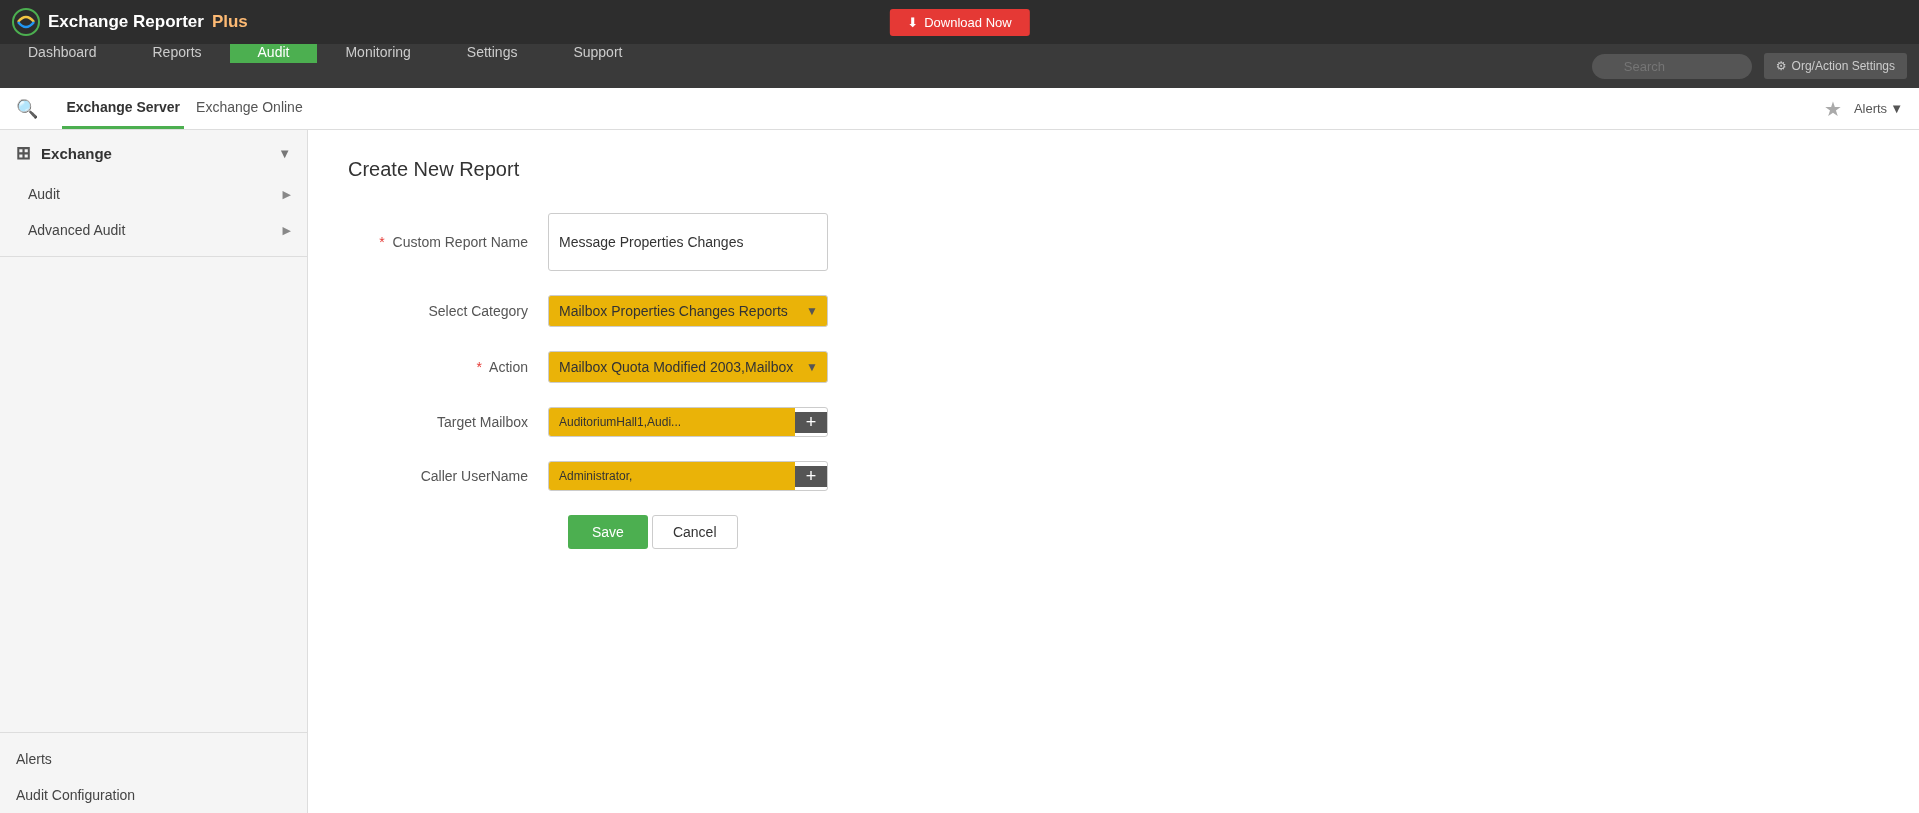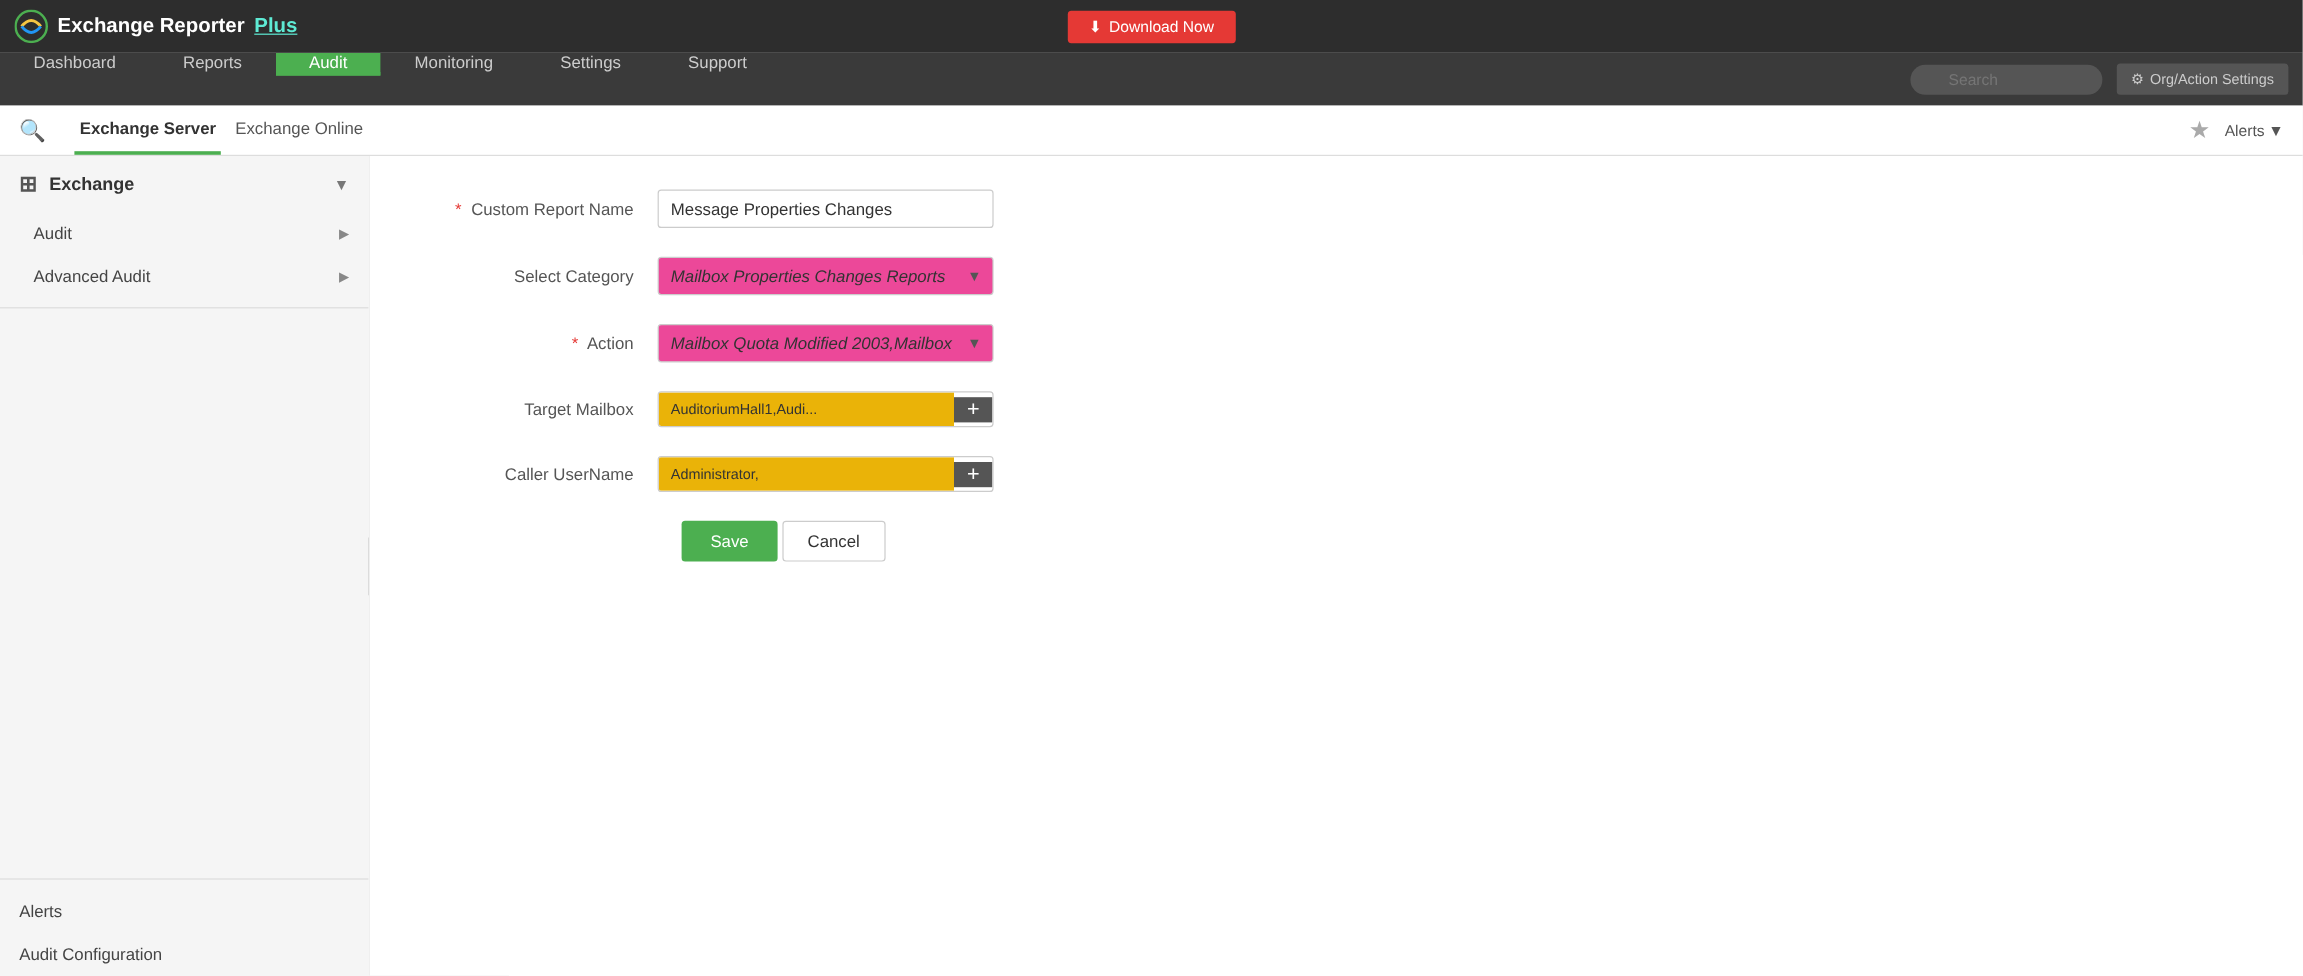--- a/index.html
+++ b/index.html
@@ -20,22 +20,21 @@
       gap: 8px;
       color: #fff;
       font-size: 17px;
       font-weight: bold;
     }
     .logo-icon {
       width: 28px;
       height: 28px;
     }
     .logo-plus {
-      color: #5eead4;
-      text-decoration: underline;
+      color: #fdba74;
     }
     .download-btn {
       position: absolute;
       left: 50%;
       transform: translateX(-50%);
       background: #e53935;
       color: #fff;
       border: none;
       padding: 6px 18px;
       border-radius: 3px;
@@ -281,45 +280,44 @@
       font-size: 14px;
       flex-shrink: 0;
     }
     .required-star {
       color: #e53935;
       margin-right: 4px;
     }
     .form-input {
       flex: 1;
       max-width: 280px;
-      padding: 7px 10px;
+      padding: 20px 10px;
       border: 1px solid #ccc;
       border-radius: 3px;
       font-size: 14px;
       color: #333;
       background: #fff;
     }
     .form-select-wrap {
       flex: 1;
       max-width: 280px;
       position: relative;
       display: flex;
       align-items: center;
     }
     .form-select {
       width: 100%;
       padding: 7px 32px 7px 10px;
       border: 1px solid #ccc;
       border-radius: 3px;
       font-size: 14px;
       color: #333;
-      background: #ec4899;
+      background: #eab308;
       appearance: none;
       cursor: pointer;
-      font-style: italic;
     }
     .select-arrow {
       position: absolute;
       right: 10px;
       color: #555;
       pointer-events: none;
       font-size: 12px;
     }
     .form-input-with-btn {
       flex: 1;
@@ -465,20 +463,21 @@
         <div class="sidebar-bottom-item">Alerts</div>
         <div class="sidebar-bottom-item">Audit Configuration</div>
       </div>
 
     <div style="position:absolute;right:-14px;top:50%;transform:translateY(-50%);background:#ccc;width:14px;height:48px;border-radius:0 4px 4px 0;cursor:pointer;display:flex;align-items:center;justify-content:center;z-index:10;">
       
     </div>
   </div>
 
   <div class="content">
+    <h2 class="page-title">Create New Report</h2>
 
     <div class="form-section">
 
       <div class="form-row">
         <label class="form-label">
           <span class="required-star">*</span>
           <span>Custom Report Name</span>
         </label>
         <input class="form-input" type="text" id="customReportName" value="Message Properties Changes" style="">
       </div>

